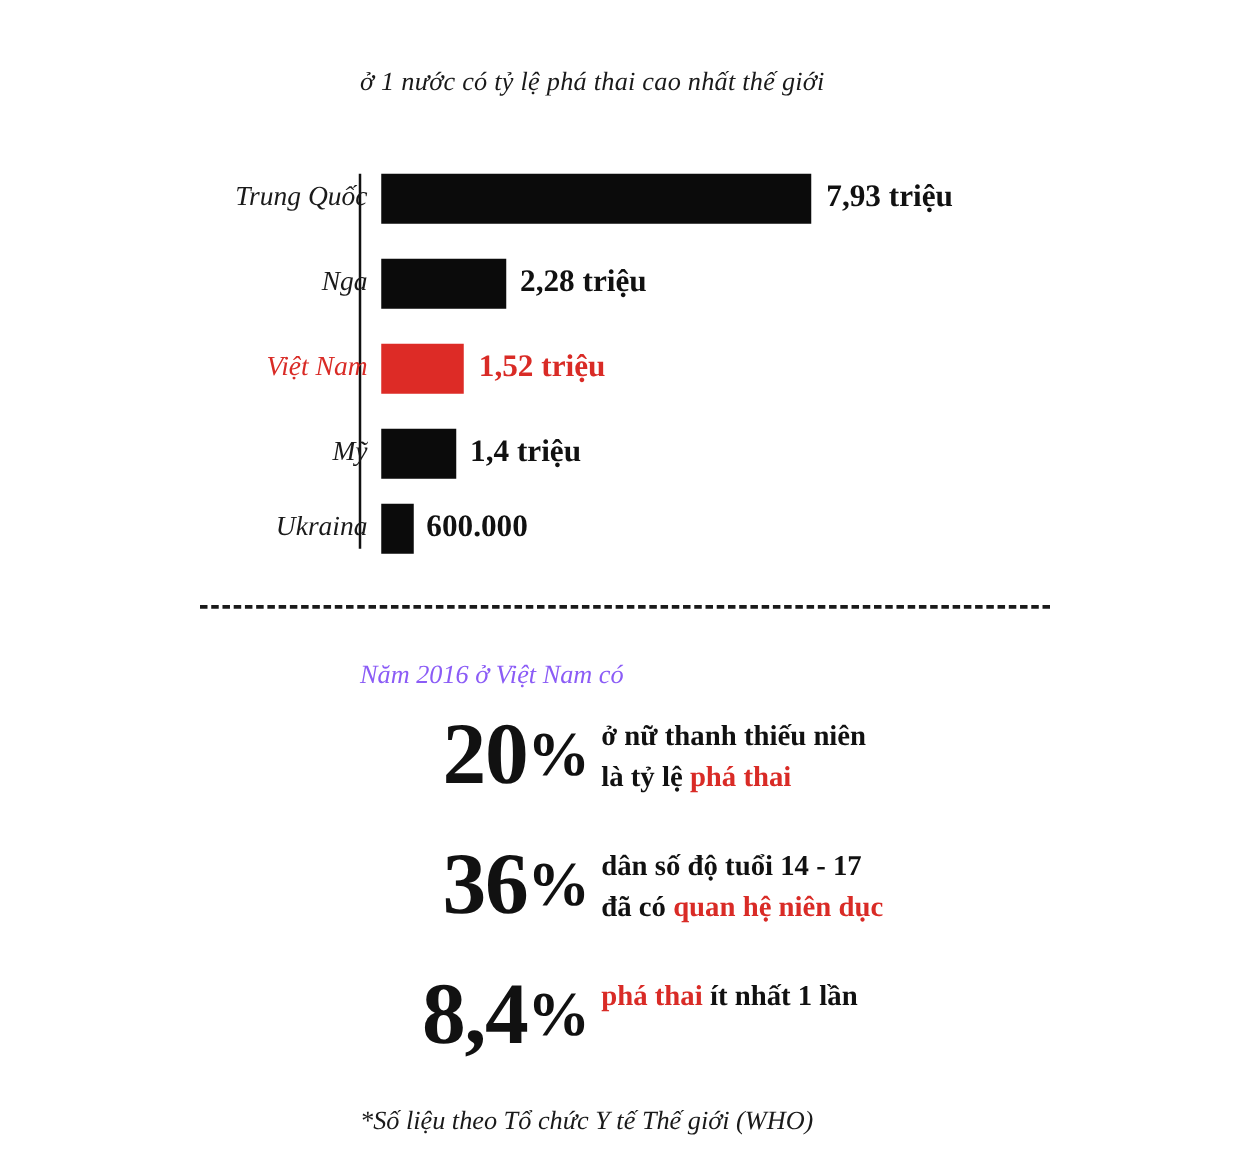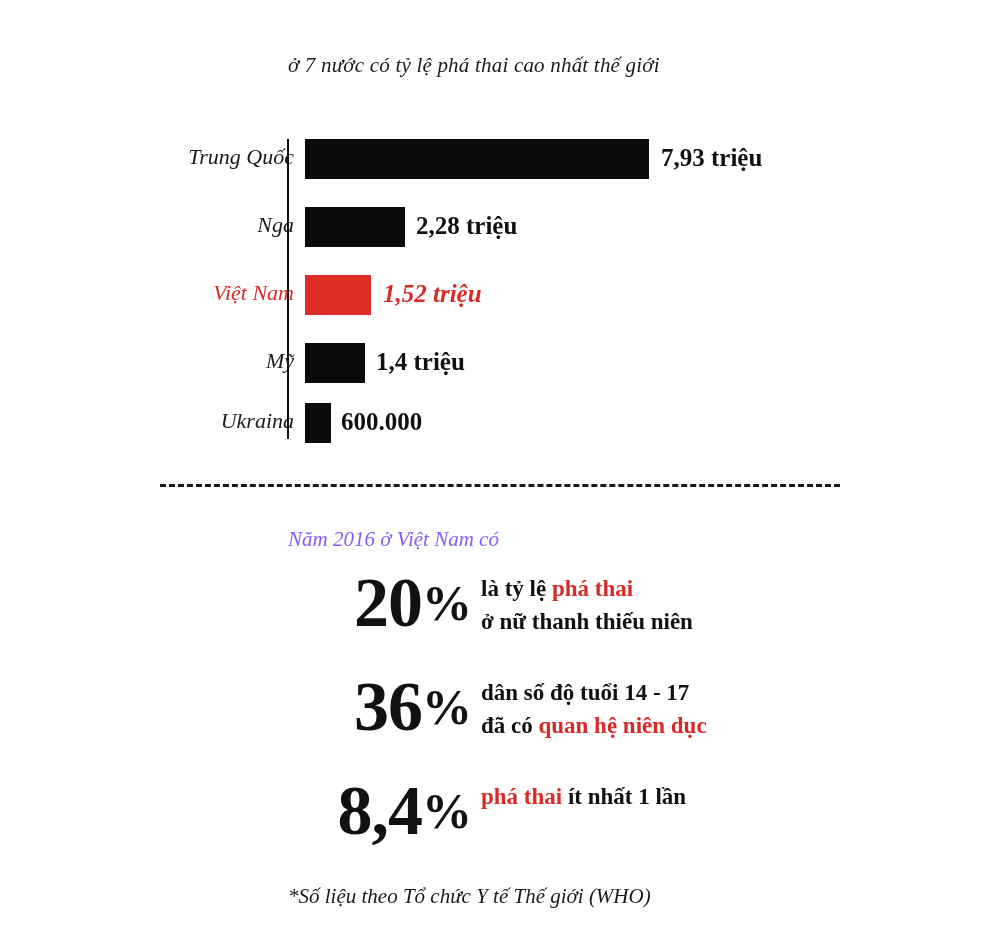--- a/index.html
+++ b/index.html
@@ -155,42 +155,42 @@
     font-size: 21px;
     line-height: 30px;
     color: #1a1a1a;
     white-space: nowrap;
   }
 </style>
 </head>
 <body>
 
 <div id="chart-title">
-  <span class="tline">ở 7 nước có tỷ lệ phá thai cao nhất thế giới</span>
+  <span class="tline">ở 1 nước có tỷ lệ phá thai cao nhất thế giới</span>
 </div>
 
 <div id="bar-chart">
   <div id="axis-line"></div>
 
   <div class="bar-row" style="top:0px;">
     <div class="bar-label">Trung Quốc</div>
     <div class="bar-rect" style="width:344px;"></div>
     <div class="bar-value" style="left:645px;">7,93 triệu</div>
   </div>
 
   <div class="bar-row" style="top:68px;">
     <div class="bar-label">Nga</div>
     <div class="bar-rect" style="width:100px;"></div>
     <div class="bar-value" style="left:400px;">2,28 triệu</div>
   </div>
 
   <div class="bar-row" style="top:136px;">
     <div class="bar-label accent">Việt Nam</div>
     <div class="bar-rect accent" style="width:66px;"></div>
-    <div class="bar-value accent" style="left:367px;font-style:italic;">1,52 triệu</div>
+    <div class="bar-value accent" style="left:367px;">1,52 triệu</div>
   </div>
 
   <div class="bar-row" style="top:204px;">
     <div class="bar-label">Mỹ</div>
     <div class="bar-rect" style="width:60px;"></div>
     <div class="bar-value" style="left:360px;">1,4 triệu</div>
   </div>
 
   <div class="bar-row" style="top:264px;">
     <div class="bar-label">Ukraina</div>
@@ -201,22 +201,22 @@
 
 <div id="divider"></div>
 
 <div id="facts-heading">Năm 2016 ở Việt Nam có</div>
 
 <div id="facts">
 
   <div class="fact-row" style="top:0px;">
     <div class="fact-figure"><span>20</span><span class="pct">%</span></div>
     <div class="fact-text">
+      <span class="ln"><span>ở nữ thanh thiếu niên</span></span>
       <span class="ln"><span>là tỷ lệ </span><span class="red">phá thai</span></span>
-      <span class="ln"><span>ở nữ thanh thiếu niên</span></span>
     </div>
   </div>
 
   <div class="fact-row" style="top:104px;padding-left:44px;">
     <div class="fact-figure"><span>36</span><span class="pct">%</span></div>
     <div class="fact-text">
       <span class="ln"><span>dân số độ tuổi 14 - 17</span></span>
       <span class="ln"><span>đã có </span><span class="red">quan hệ niên dục</span></span>
     </div>
   </div>

